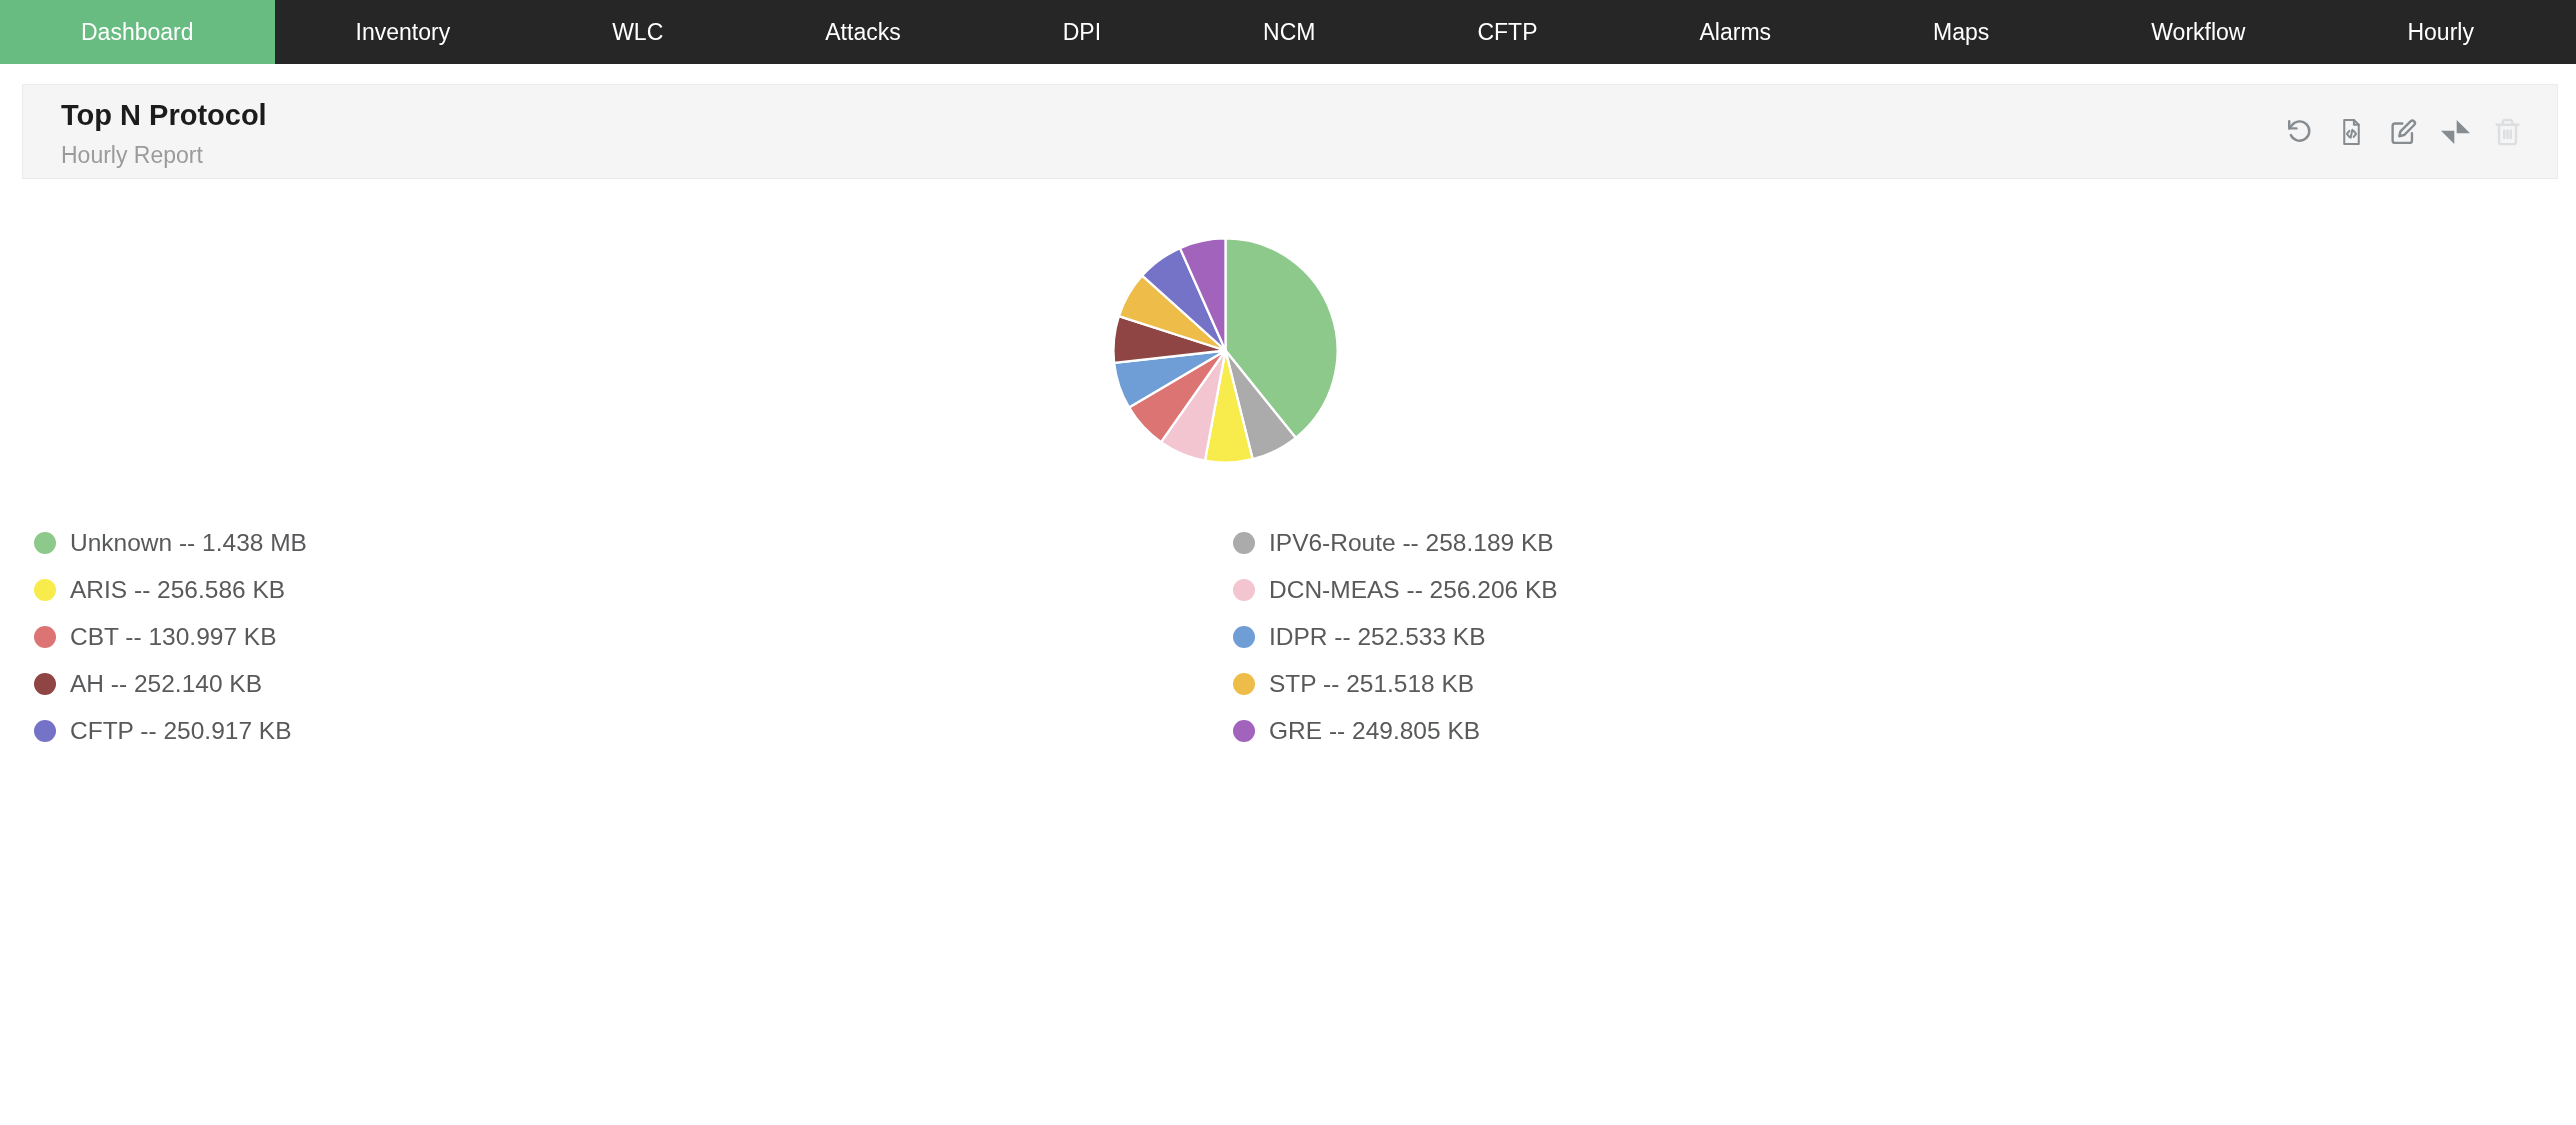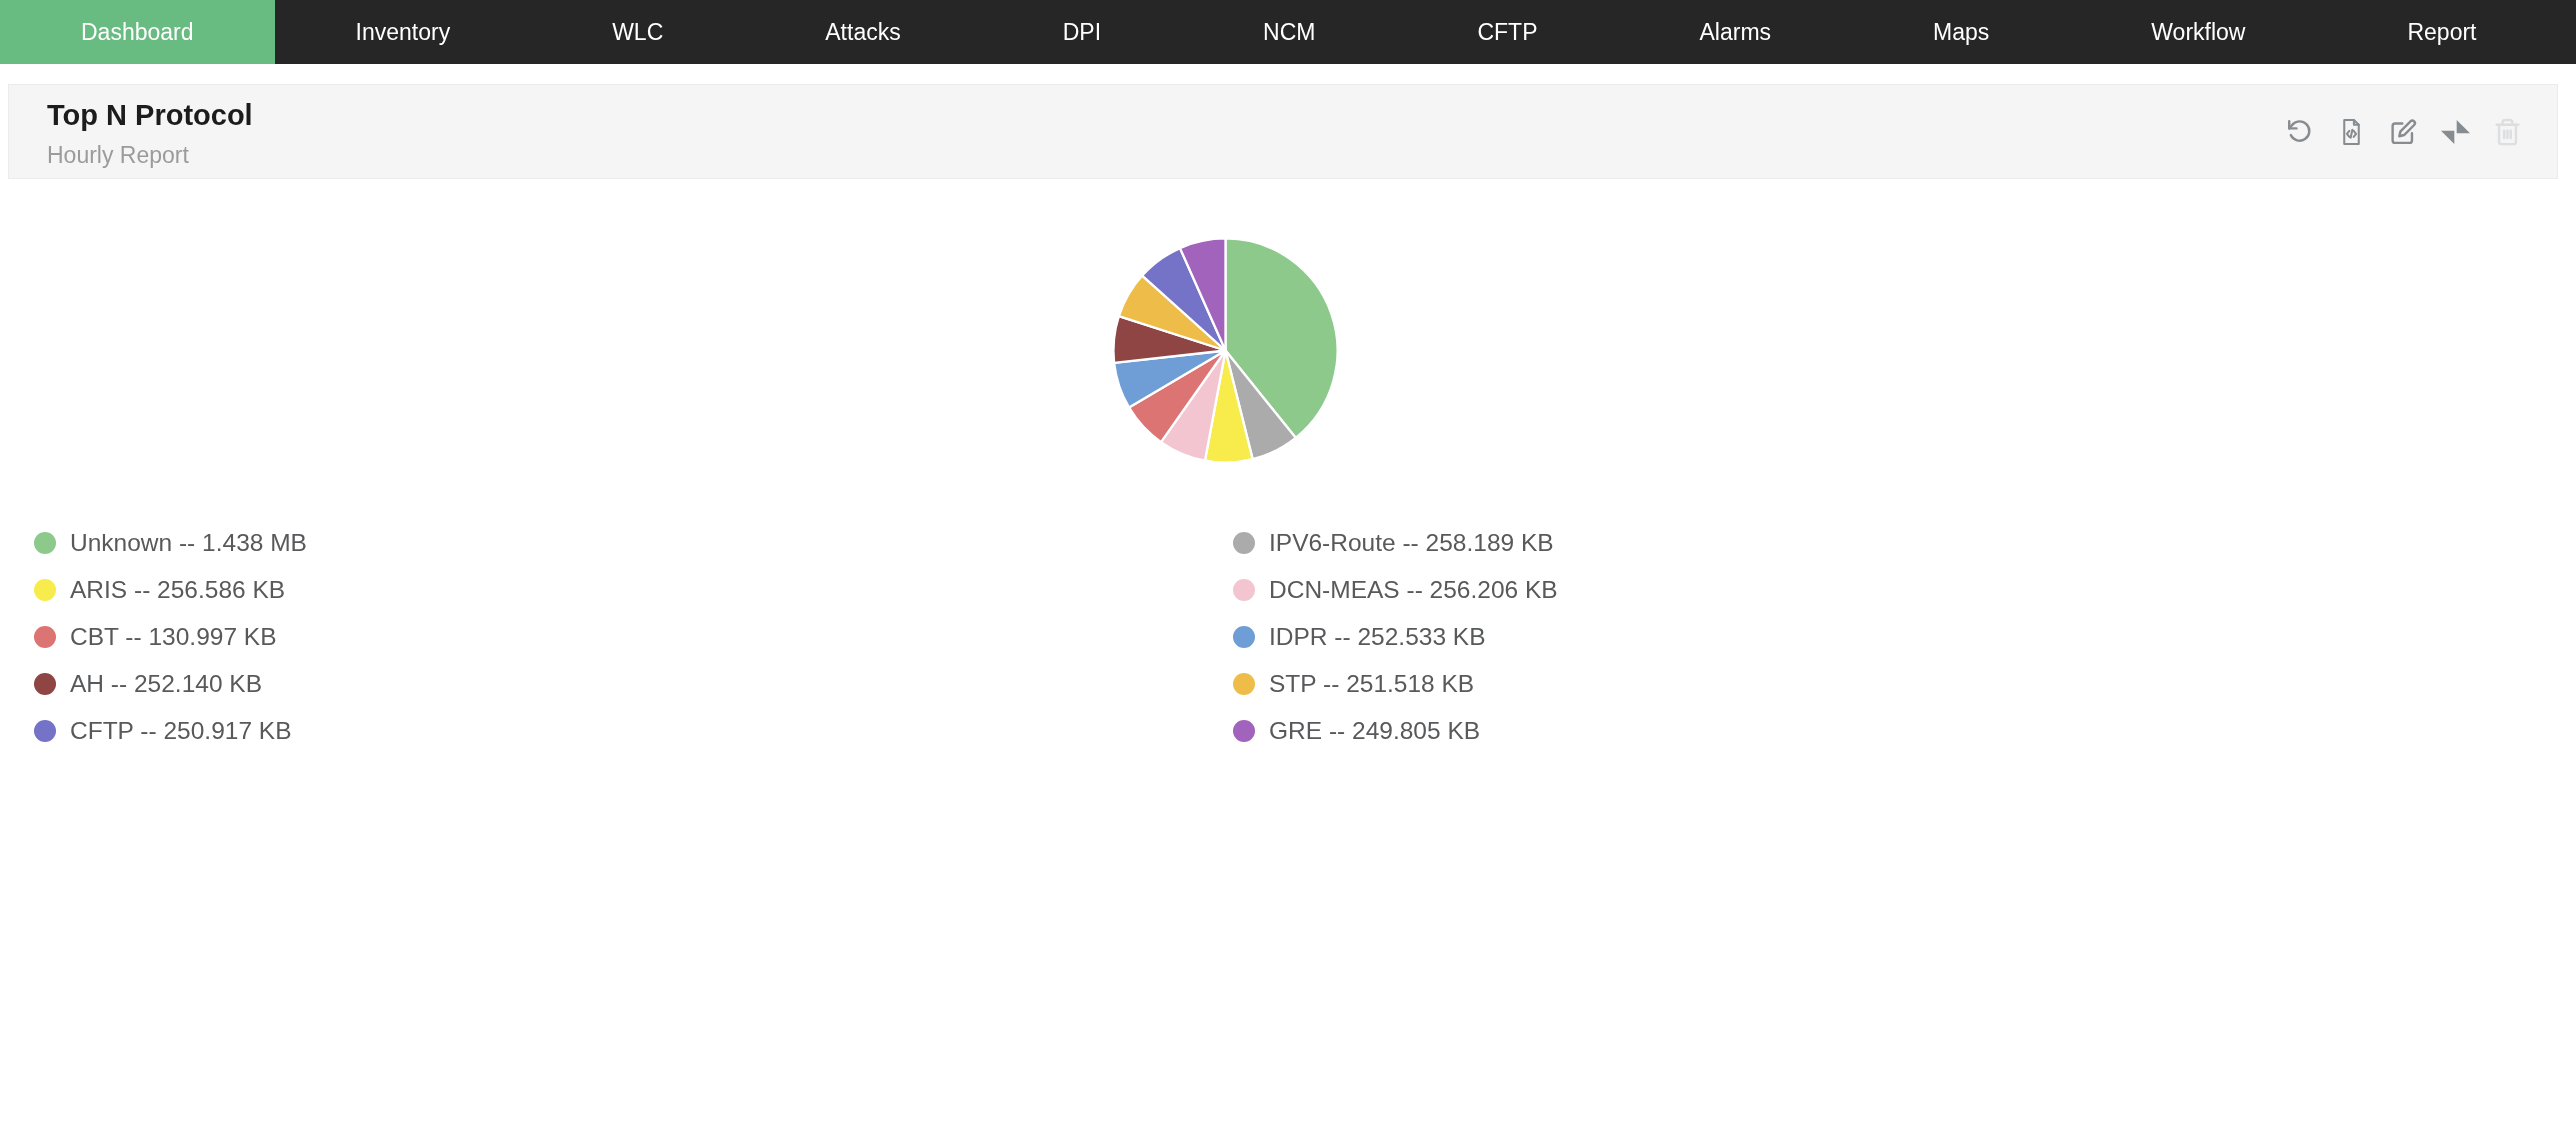--- a/index.html
+++ b/index.html
@@ -24,21 +24,21 @@
     line-height: 64px;
     padding: 0 81px;
     cursor: pointer;
     white-space: nowrap;
   }
   .nav-tab.active-tab { background: #68bb81; }
 
   
   .panel-header {
     position: absolute;
-    left: 8px; right: 17.6px;
+    left: 22px; right: 17.6px;
     top: 84px; height: 95px;
     background: #f5f5f6;
     border: 0.8px solid #ebebeb;
     text-align: center;
   }
   .panel-title {
     position: absolute;
     left: 38px; top: 14px;
     font-size: 29px;
     font-weight: 600;
@@ -108,21 +108,21 @@
   <div class="nav-tab active-tab" style="background: rgb(104, 187, 129);">Dashboard</div>
   <div class="nav-tab">Inventory</div>
   <div class="nav-tab">WLC</div>
   <div class="nav-tab">Attacks</div>
   <div class="nav-tab">DPI</div>
   <div class="nav-tab">NCM</div>
   <div class="nav-tab">CFTP</div>
   <div class="nav-tab">Alarms</div>
   <div class="nav-tab">Maps</div>
   <div class="nav-tab">Workflow</div>
-  <div class="nav-tab">Report</div>
+  <div class="nav-tab">Hourly</div>
   <div class="nav-tab">Settings</div>
 </div>
 
 <div class="panel-header">
   <div class="panel-title">Top N Protocol</div>
   <div class="panel-subtitle">Hourly Report</div>
 
   <div class="toolbar">
     <span class="tool-btn">
       <svg viewBox="0 0 24 24" fill="none" stroke="currentColor" stroke-width="2" stroke-linecap="round" stroke-linejoin="round">

